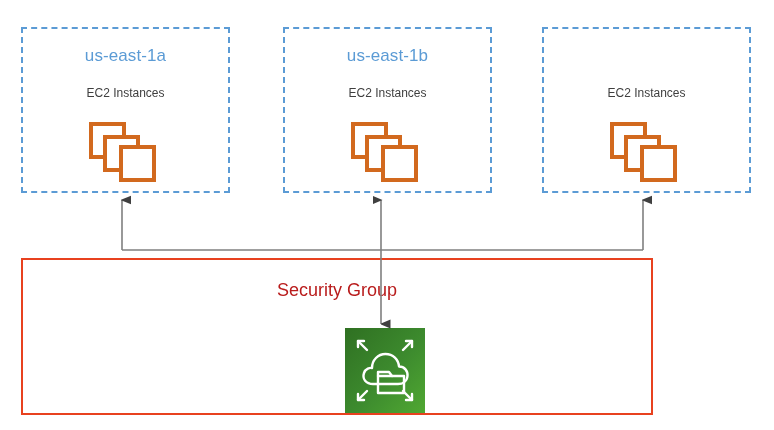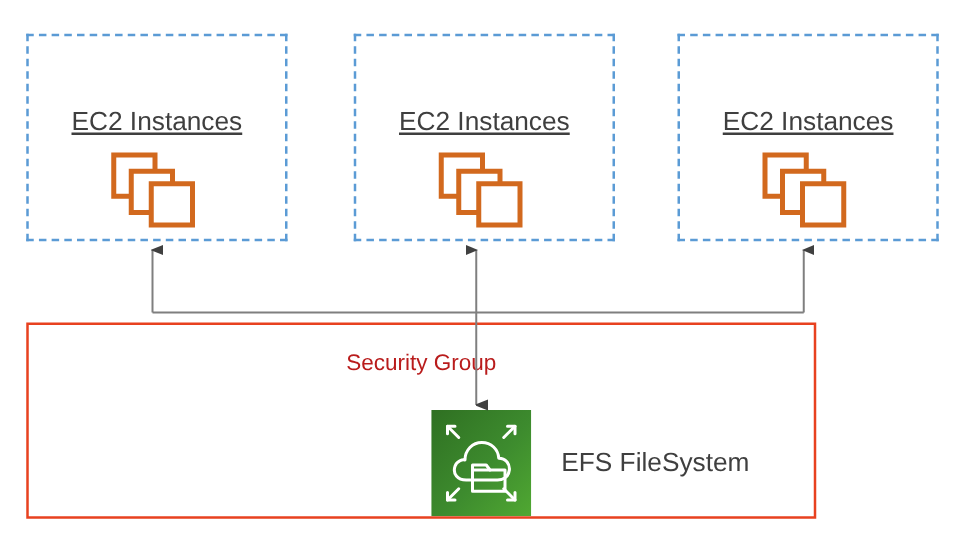--- a/index.html
+++ b/index.html
@@ -42,24 +42,23 @@
     color: #5B9BD5;
     letter-spacing: 0.1px;
     white-space: nowrap;
   }
   .az-subtitle {
     position: absolute;
     top: 57px;
     left: 0;
     width: 100%;
     text-align: center;
-    font-size: 21px;
+    font-size: 12px;
     color: #3F3F3F;
     white-space: nowrap;
-    text-decoration: underline;
   }
 
   
   .ec2-icon {
     position: absolute;
     left: 50%;
     top: 92px;
     margin-left: -38px;
     width: 76px;
     height: 62px;
@@ -117,29 +116,31 @@
     height: 430px;
     pointer-events: none;
   }
 </style>
 </head>
 <body>
 
 <div id="canvas">
 
   <div class="az-box" id="az-0">
+    <div class="az-title">us-east-1a</div>
     <div class="az-subtitle">EC2 Instances</div>
     <svg class="ec2-icon" viewBox="0 0 76 62">
       <rect x="3" y="3" width="33" height="33" fill="#ffffff" stroke="#D2691E" stroke-width="4"></rect>
       <rect x="17" y="16" width="33" height="33" fill="#ffffff" stroke="#D2691E" stroke-width="4"></rect>
       <rect x="33" y="26" width="33" height="33" fill="#ffffff" stroke="#D2691E" stroke-width="4"></rect>
     </svg>
   </div>
 
   <div class="az-box" id="az-1">
+    <div class="az-title">us-east-1b</div>
     <div class="az-subtitle">EC2 Instances</div>
     <svg class="ec2-icon" viewBox="0 0 76 62">
       <rect x="3" y="3" width="33" height="33" fill="#ffffff" stroke="#D2691E" stroke-width="4"></rect>
       <rect x="17" y="16" width="33" height="33" fill="#ffffff" stroke="#D2691E" stroke-width="4"></rect>
       <rect x="33" y="26" width="33" height="33" fill="#ffffff" stroke="#D2691E" stroke-width="4"></rect>
     </svg>
   </div>
 
   <div class="az-box" id="az-2">
     <div class="az-subtitle">EC2 Instances</div>
@@ -174,21 +175,20 @@
           <path d="M13 66 L13 72 L19 72"></path>
         <path d="M58 63 L67 72"></path>
           <path d="M61 72 L67 72 L67 66"></path>
 
         <path d="M28 56 C21 56 17 51 19 45 C20.5 40.5 25 39.5 27 40 C27 32 33 26 40.5 26 C48 26 53.5 31.5 54 38.5 C59.5 38.5 63 43 62.5 48 C62 53.5 57.5 56 53 56 Z"></path>
 
         <path d="M33 44 L44 44 L47 48 L59 48 L59 65 L33 65 Z"></path>
         <path d="M33 48 L47 48"></path>
       </g>
     </svg>
-    <div id="efs-label">EFS FileSystem</div>
   </div>
 
   <svg id="connectors" viewBox="0 0 774 430">
     <defs>
       <marker id="arrowUp" markerWidth="10" markerHeight="10" refX="5" refY="1.5" orient="auto" markerUnits="userSpaceOnUse">
         <path d="M5 0 L9.5 11 L0.5 11 Z" fill="#404040"></path>
       </marker>
       <marker id="arrowDown" markerWidth="10" markerHeight="10" refX="5" refY="9.5" orient="auto" markerUnits="userSpaceOnUse">
         <path d="M5 11 L0.5 0 L9.5 0 Z" fill="#404040"></path>
       </marker>

